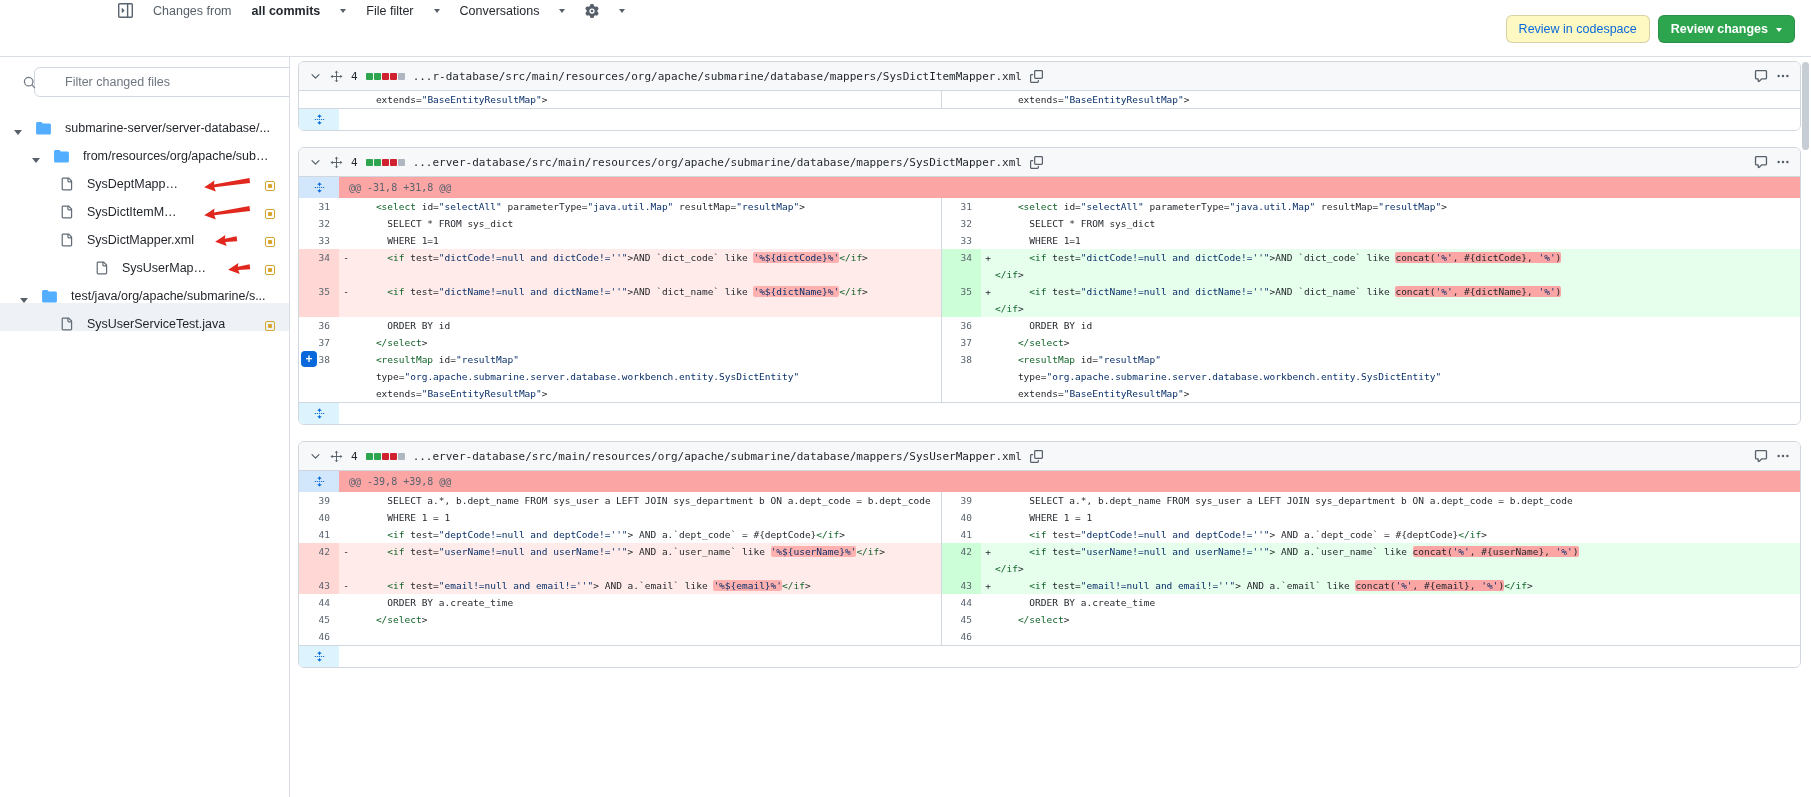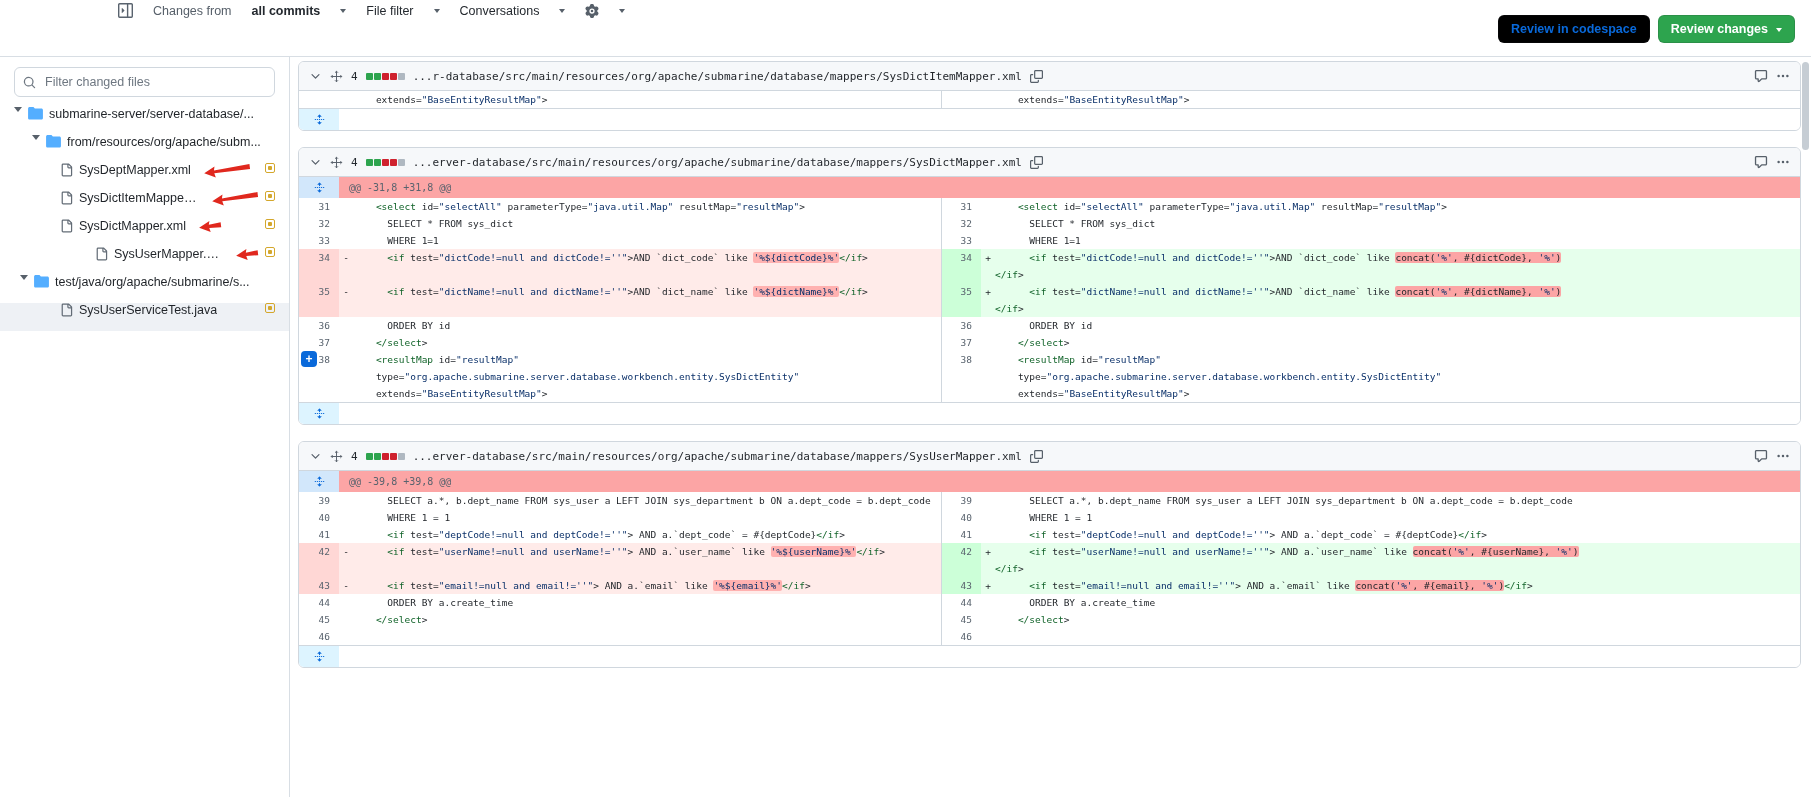--- a/index.html
+++ b/index.html
@@ -10,44 +10,44 @@
 
   
   .topbar { height:57px; border-bottom:1px solid #d8dee4; position:relative; background:#fff; }
   .row1 { display:flex; align-items:center; gap:11px; padding:9px 16px 1px 16px; }
   .pill { display:inline-flex; align-items:center; gap:6px; background:#cf222e; color:#fff;
           font-size:12.5px; font-weight:700; padding:6px 12px; border-radius:999px; }
   .title { font-size:14.5px; font-weight:700; color:#1f2328; white-space:nowrap; }
   .prnum { color:#59636e; font-weight:400; margin-left:4px; }
   .hbtns { position:absolute; right:16px; top:15px; display:flex; gap:8px; }
   .btn { height:28px; padding:0 12px; border-radius:6px; border:1px solid rgba(31,35,40,.18);
-         font-size:12.5px; font-weight:700; display:inline-flex; align-items:center; gap:6px;
-         background:#000000; cursor:pointer; font-family:inherit; }
+         font-size:12.5px; font-weight:400; display:inline-flex; align-items:center; gap:6px;
+         background:#fef9c3; cursor:pointer; font-family:inherit; }
   .btn.codespace { color:#0969da; }
   .btn.green { background:#2da44e; color:#fff; font-weight:600; border-color:rgba(31,35,40,.15); }
   .row2 { display:flex; align-items:center; gap:20px; padding:3px 16px 0 118px;
           font-size:12.5px; color:#24292f; }
   .tb { display:inline-flex; align-items:center; gap:20px; cursor:pointer;text-align:center; }
   .tb .muted { color:#57606a; }
   .tb b { font-weight:600; }
   .caret { width:0; height:0; border-left:3.5px solid transparent; border-right:3.5px solid transparent;
            border-top:4.5px solid #57606a; display:inline-block; margin-top:1px; }
   .btn.green .caret { border-top-color:#fff; margin-left:2px; }
 
   
   .content { display:flex; height:740px; }
   .sidebar { width:290px; flex:none; border-right:1px solid #d8dee4; padding-top:10px; overflow:hidden; }
   .filterbox { position:relative; margin:0 14px 10px 14px; }
   .filterbox input { width:100%; height:30px; border:1px solid #d0d7de; border-radius:6px;
                      padding:0 8px 0 30px; font-size:12.5px; color:#ef4444; outline:none;
-                     font-family:inherit; background:#fff; }
+                     font-family:inherit; background:#fff;margin-left:20px; }
   .filterbox input::placeholder { color:#6e7781; }
   .filterbox .mag { position:absolute; left:9px; top:8px; }
 
-  .titem { display:flex; align-items:flex-start; gap:6px; height:28px; padding-right:14px;
+  .titem { display:flex; align-items:flex-end; gap:14px; height:28px; padding-right:14px;
            font-size:12.5px; color:#1f2328; cursor:pointer; white-space:nowrap; }
   .titem.sel { background:#eef1f5; }
   .chev-dn { width:0; height:0; border-left:4px solid transparent; border-right:4px solid transparent;
              border-top:5px solid #57606a; flex:none; }
   .tlabel { overflow:hidden; text-overflow:ellipsis; }
   .status-sq { width:10px; height:10px; border:1px solid #d4a72c; border-radius:2px;
                margin-left:auto; position:relative; flex:none; }
   .status-sq i { position:absolute; left:2px; top:2px; right:2px; bottom:2px;
                  background:#d4a72c; border-radius:1px; }
   .ann { flex:none; margin-left:6px; transform:rotate(-7deg); }

